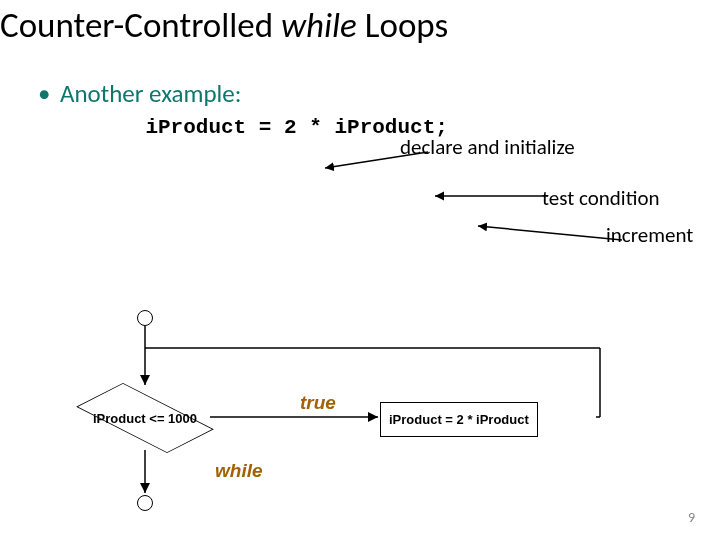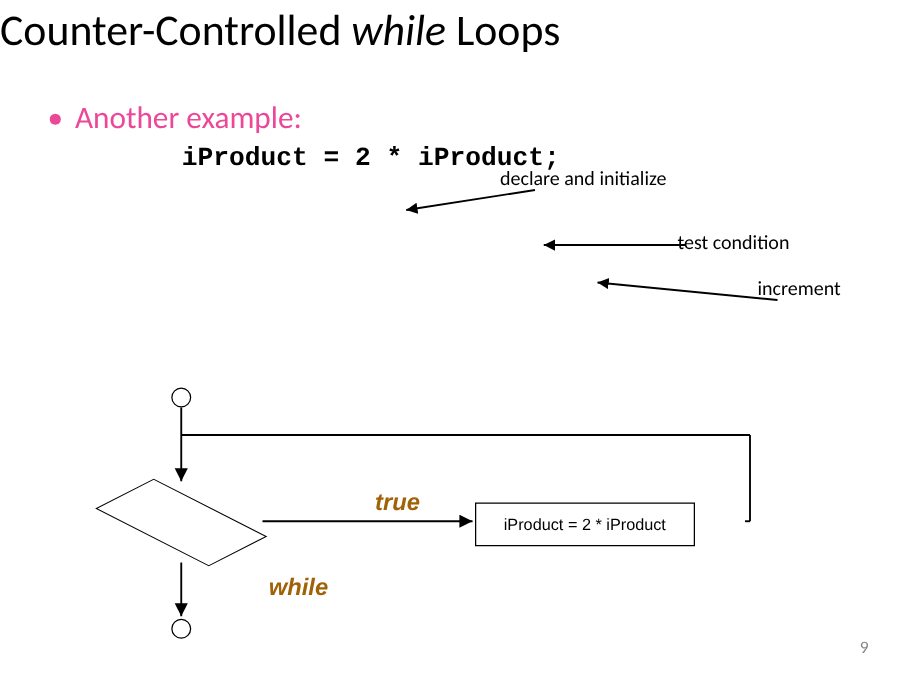--- a/index.html
+++ b/index.html
@@ -17,41 +17,41 @@
     text-align: left;
     margin-top: 4px;
     font-weight: normal;
     color: #000;
   }
   .title .italic { font-style: italic; }
   .bullet-line {
     font-size: 25px;
     margin-left: 38px;
     margin-top: 32px;
-    color: #ec4899;
+    color: #0f766e;
   }
   .bullet-line .dot {
     display: inline-block;
     width: 22px;
   }
   .code-block {
     font-family: "Courier New", monospace;
     font-size: 21px;
     font-weight: bold;
     margin-left: 95px;
     margin-top: 4px;
     line-height: 1.45;
     color: #000;
     position: relative;
   }
   .code-line { white-space: pre; }
   .annot {
     position: absolute;
     font-family: Calibri, Arial, sans-serif;
-    font-size: 16px;
+    font-size: 21px;
     font-weight: normal;
     color: #000;
   }
   .annot.declare { left: 400px; top: 134px; }
   .annot.testcond { left: 542px; top: 185px; }
   .annot.increment { left: 606px; top: 222px; }
   .arrow {
     position: absolute;
     pointer-events: none;
   }
@@ -96,24 +96,24 @@
     font-family: Arial, sans-serif;
     font-size: 13px;
     font-weight: bold;
     color: #000;
     z-index: 2;
   }
   .box {
     position: absolute;
     border: 1.5px solid #000;
     background: white;
-    padding: 9px 22px;
+    padding: 9px 8px;
     font-family: Arial, sans-serif;
     font-size: 13px;
-    font-weight: normal;
+    font-weight: bold;
     color: #000;
     text-align: left;
   }
   .flowlabel {
     position: absolute;
     font-family: Arial, sans-serif;
     font-size: 19px;
     font-weight: bold;
     color: #a16207;
     font-style: italic;
@@ -159,20 +159,21 @@
 
   <line x1="622" y1="240" x2="478" y2="226" stroke="#000" stroke-width="1.5" marker-end="url(#ah)"></line>
 </svg>
 
 <div class="flowchart">
 
   <div class="circle" style="left:97px; top:0px;"></div>
 
   <div class="diamond">
     <div class="diamond-shape"></div>
+    <div class="diamond-text">iProduct &lt;= 1000</div>
   </div>
 
   <div class="box" style="left:340px; top:92px;">
     <span>iProduct = 2 * iProduct</span>
   </div>
 
   <div class="flowlabel" style="left:260px; top:82px;">true</div>
 
   <div class="flowlabel" style="left:175px; top:150px;">while</div>
 

